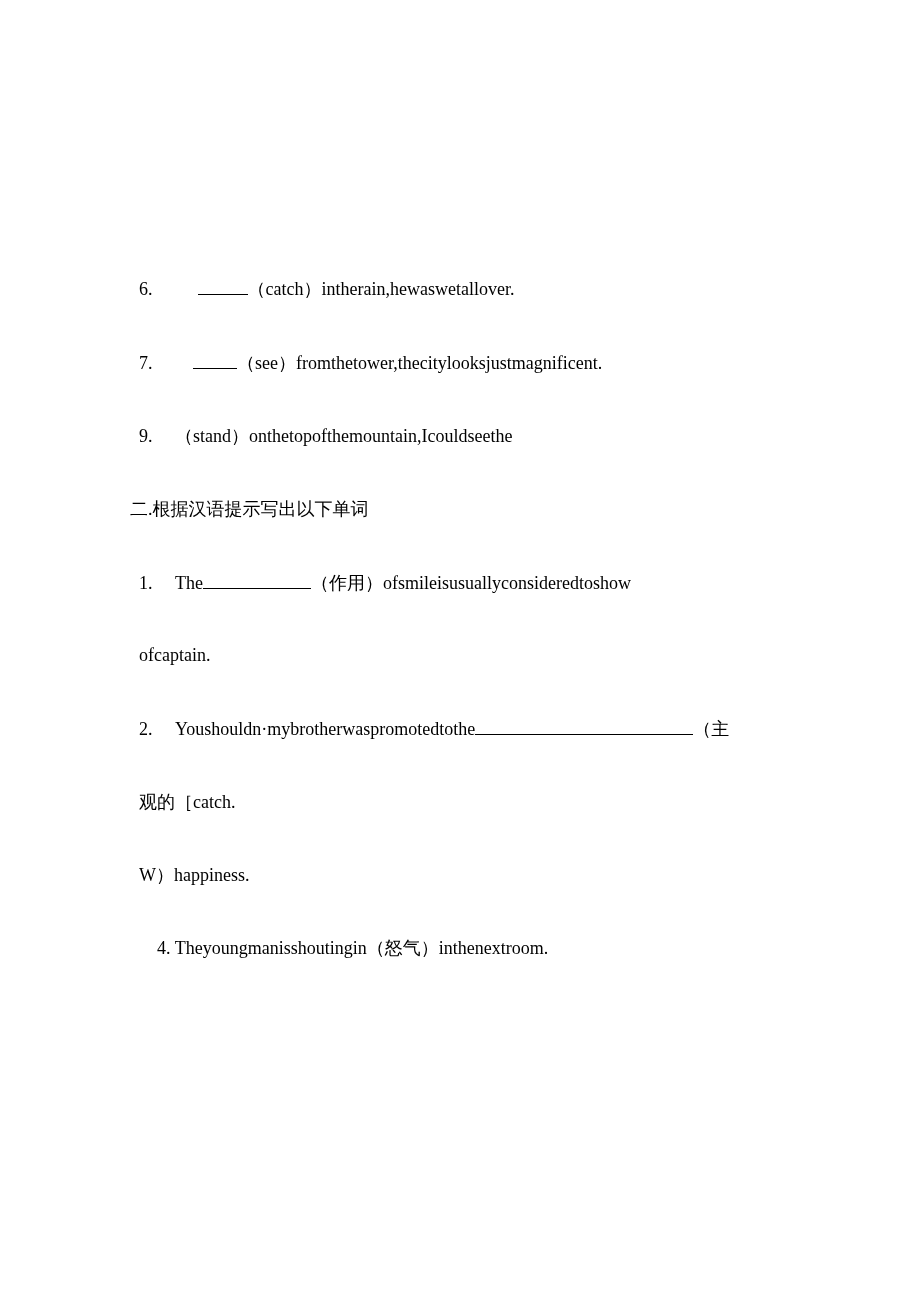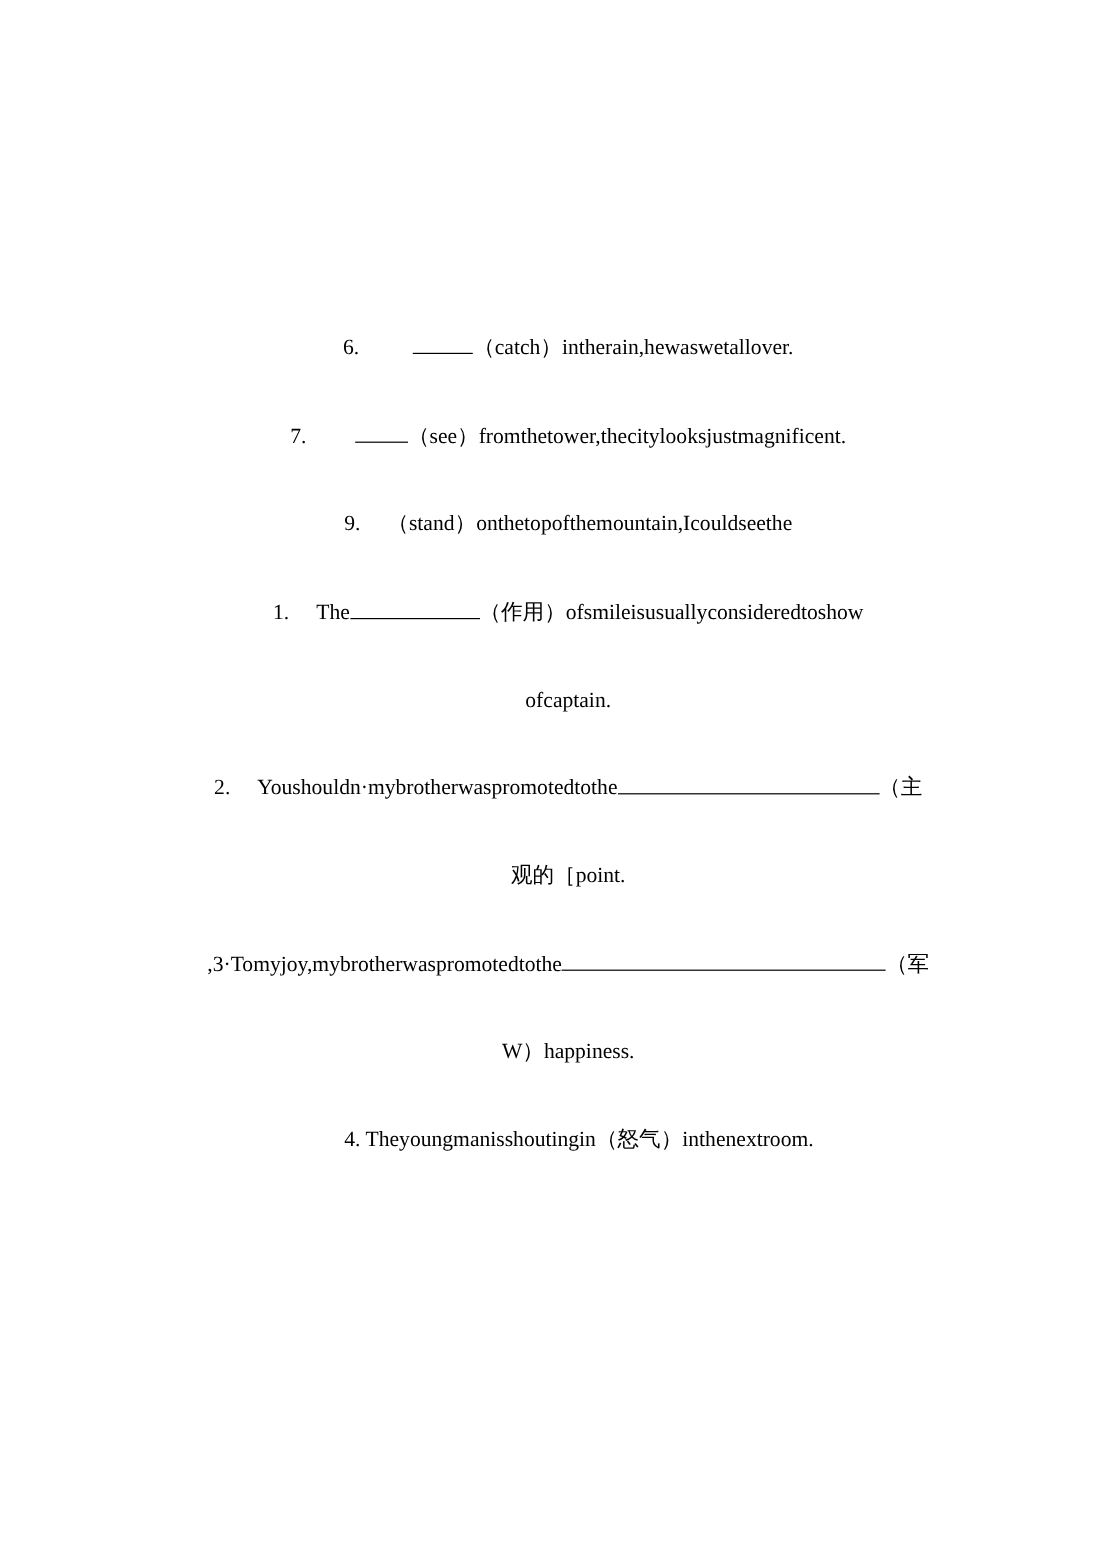--- a/index.html
+++ b/index.html
@@ -13,21 +13,20 @@
       color: #000;
     }
     .page {
       padding-top: 252px;
       padding-left: 112px;
       padding-right: 112px;
     }
     .line {
       white-space: pre-wrap;
       word-break: break-all;
-      text-align: center;
     }
     .blank {
       border-bottom: 1px solid #000;
       display: inline-block;
       height: 1.05em;
       vertical-align: baseline;
       box-sizing: border-box;
     }
   </style>
 </head>
@@ -45,40 +44,40 @@
       <span>7. </span><span>　　</span><span class="blank" style="width:44px"></span><span>（see）fromthetower,thecitylooksjustmagnificent.</span>
     </div>
 
 
     <div class="line">
       <span>9. </span><span>　（stand）onthetopofthemountain,Icouldseethe</span>
     </div>
 
   </div>
 
+  <div class="line">
+    <span>二.根据汉语提示写出以下单词</span>
+  </div>
 
   <div>
 
     <div class="line">
       <span>1. </span><span>　The</span><span class="blank" style="width:108px"></span><span>（作用）ofsmileisusuallyconsideredtoshow</span>
     </div>
     <div class="line">
       <span>ofcaptain.</span>
     </div>
 
     <div class="line">
       <span>2. </span><span>　Youshouldn·mybrotherwaspromotedtothe</span><span class="blank" style="width:218px"></span><span>（主</span>
     </div>
     <div class="line">
-      <span>观的［point.</span>
+      <span>观的［catch.</span>
     </div>
 
-    <div class="line">
-      <span>,3·</span><span>Tomyjoy,mybrotherwaspromotedtothe</span><span class="blank" style="width:270px"></span><span>（军</span>
-    </div>
     <div class="line">
       <span>W）happiness.</span>
     </div>
 
     <div class="line">
       <span>　4.</span><span> Theyoungmanisshoutingin（怒气）inthenextroom.</span>
     </div>
 
     <div class="line">
       

